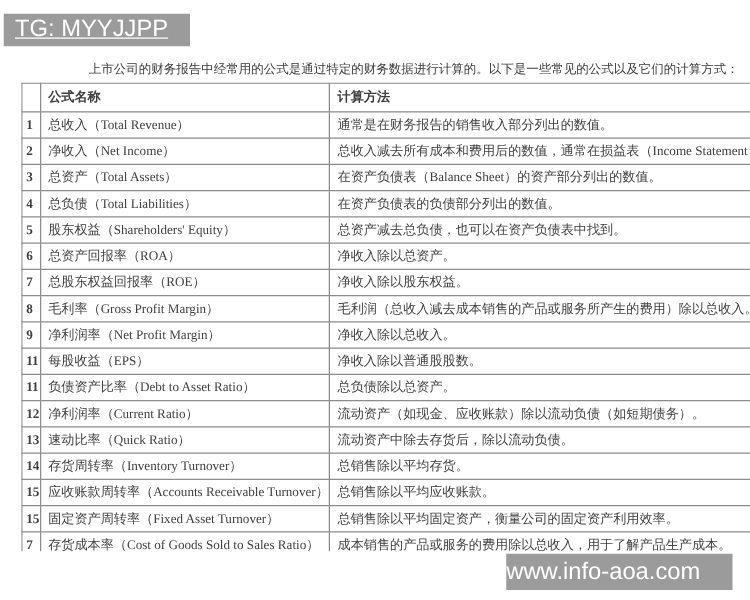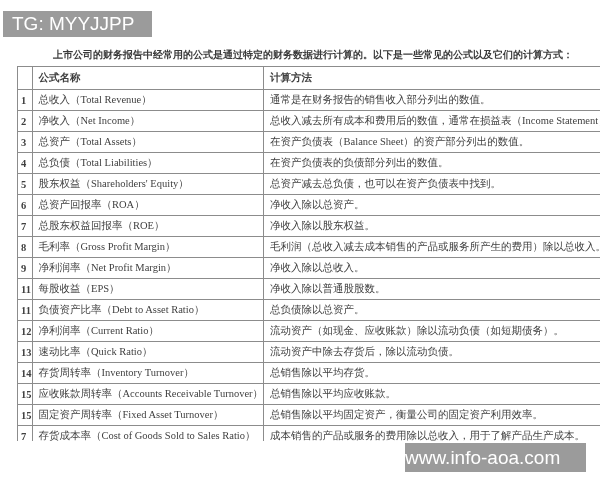--- a/index.html
+++ b/index.html
@@ -9,29 +9,29 @@
     font-family:"Liberation Serif","DejaVu Serif",serif;
     color:#3f3f3f;
   }
   .badge{
     position:absolute;background:#9b9b9b;color:#ffffff;
     font-family:"Liberation Sans","DejaVu Sans",sans-serif;
     overflow:hidden;white-space:nowrap;
   }
   .badge-top{
     left:3px;top:11px;width:149px;height:26px;
-    font-size:19px;line-height:26px;padding-left:9px;box-sizing:border-box;
+    font-size:19px;line-height:26px;padding-left:9px;box-sizing:border-box;text-decoration:underline;
   }
   .badge-bottom{
     left:405px;top:443px;width:181px;height:29px;
     font-size:19px;line-height:29px;
   }
   .intro{
-    position:absolute;left:53px;top:48px;width:520px;
-    font-size:10px;font-weight:bold;color:#3a3a3a;
+    position:absolute;left:71px;top:48px;width:520px;
+    font-size:10px;font-weight:normal;color:#3a3a3a;
     white-space:nowrap;letter-spacing:0;
   }
   .table-wrap{
     position:absolute;left:17px;top:66px;width:583px;height:375px;
     overflow:hidden;
   }
   table{
     border-collapse:collapse;table-layout:fixed;
   }
   th,td{

